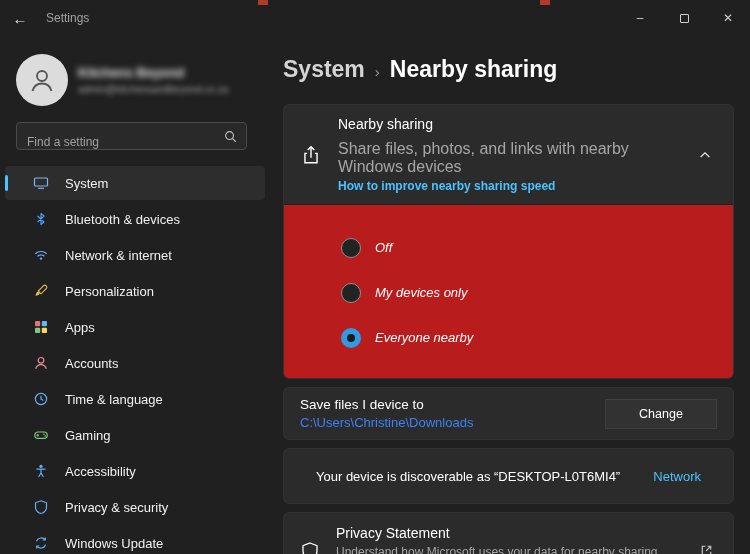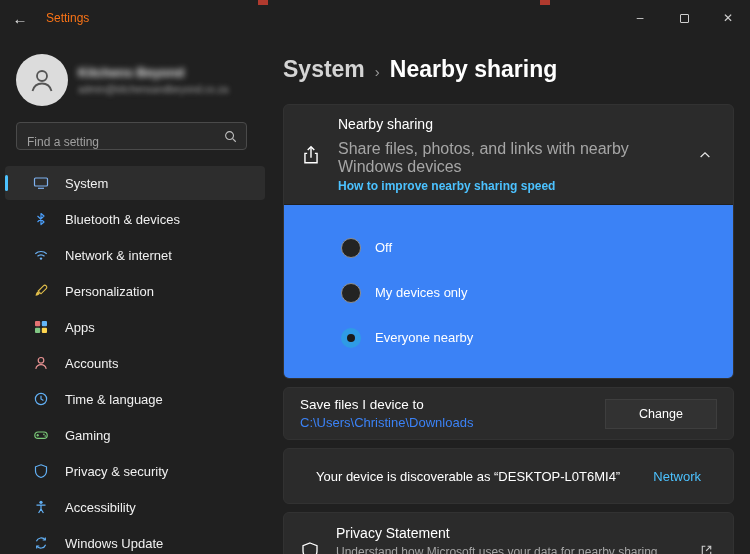--- a/index.html
+++ b/index.html
@@ -11,21 +11,21 @@
     font-family:"Liberation Sans", sans-serif;
     overflow:hidden;
     -webkit-user-select:none; user-select:none;
   }
   svg { display:block; }
 
   
   .titlebar { position:absolute; top:0; left:0; right:0; height:36px; display:flex; align-items:center; }
   .back-btn { width:40px; height:36px; display:flex; align-items:center; justify-content:center;
               font-size:15px; color:#e6e6e6; cursor:pointer; }
-  .tb-title { font-size:12px; color:#f97316; margin-left:6px; }
+  .tb-title { font-size:12px; color:#a3a3a3; margin-left:6px; }
   .tb-spacer { flex:1; }
   .tb-btn { width:44px; height:36px; display:flex; align-items:center; justify-content:center;
             color:#cfcfcf; font-size:12px; cursor:pointer; }
   .max-square { width:9px; height:9px; border:1px solid #cfcfcf; border-radius:1px; }
   .artifact { position:absolute; top:0; height:5px; width:10px; background:#b03a2e; }
   .artifact.a1 { left:258px; } .artifact.a2 { left:540px; }
 
   
   .sidebar { position:absolute; top:36px; left:0; width:272px; bottom:0; }
   .profile { display:flex; align-items:center; gap:10px; padding:18px 10px 16px 16px; cursor:pointer; }
@@ -58,21 +58,21 @@
   .cards { margin-top:18px; display:flex; flex-direction:column; gap:8px; }
   .card { background:#2b2b2b; border:1px solid #323232; border-radius:6px; overflow:hidden; }
 
   .exp-header { display:flex; align-items:center; gap:16px; padding:11px 14px 11px 16px; cursor:pointer; }
   .exp-icon { width:22px; height:22px; flex:0 0 auto; }
   .exp-text { flex:1; }
   .exp-title { font-size:14px; color:#ffffff; }
   .exp-desc { font-size:16px; color:#a6a6a6; margin-top:8px; }
   .exp-link { font-size:12px; font-weight:600; color:#4cc2ff; margin-top:3px; cursor:pointer; }
   .chev { width:28px; display:flex; justify-content:center; cursor:pointer; }
-  .exp-body { background:#3b82f6; border-top:1px solid #1f1f1f; padding:20px 16px 18px 57px; }
+  .exp-body { background:#b91c1c; border-top:1px solid #1f1f1f; padding:20px 16px 18px 57px;font-style:italic; }
   .radio-row { display:flex; align-items:center; gap:14px; height:45px; cursor:pointer; }
   .radio { width:20px; height:20px; border-radius:50%; border:1px solid #8f8f8f; background:#232323; flex:0 0 auto; }
   .radio.checked { border:0; background:#2f9be6; position:relative; }
   .radio.checked::after { content:""; position:absolute; left:6px; top:6px; width:8px; height:8px;
                           border-radius:50%; background:#1b1b1b; }
   .radio-label { font-size:13px; color:#ffffff; }
 
   .row-card { display:flex; align-items:center; padding:9px 16px; min-height:48px; }
   .row-text { flex:1; }
   .row-title { font-size:13.5px; color:#ffffff; }
@@ -203,31 +203,31 @@
         <rect x="1.8" y="5" width="12.4" height="6.4" rx="3.2" fill="none" stroke="#7ccb7a" stroke-width="1.2"></rect>
         <path d="M4.7 6.9 V9.5 M3.4 8.2 H6" stroke="#7ccb7a" stroke-width="1.1"></path>
         <circle cx="10.9" cy="7.4" r="0.8" fill="#7ccb7a"></circle>
         <circle cx="12.2" cy="9" r="0.8" fill="#7ccb7a"></circle>
       </svg>
       <span>Gaming</span>
     </div>
 
     <div class="nav-item">
       <svg class="nav-icon" viewBox="0 0 16 16">
-        <path d="M8 1.8 L13.5 3.8 V8 C13.5 11.5 11.2 13.6 8 14.5 C4.8 13.6 2.5 11.5 2.5 8 V3.8 Z" fill="none" stroke="#62b0f5" stroke-width="1.2"></path>
-      </svg>
-      <span>Privacy &amp; security</span>
-    </div>
-
-    <div class="nav-item">
-      <svg class="nav-icon" viewBox="0 0 16 16">
         <circle cx="8" cy="3.3" r="1.6" fill="#62b0f5"></circle>
         <path d="M3.5 6.2 H12.5 M8 6.2 V10 M8 10 L5.6 14 M8 10 L10.4 14" fill="none" stroke="#62b0f5" stroke-width="1.2"></path>
       </svg>
       <span>Accessibility</span>
+    </div>
+
+    <div class="nav-item">
+      <svg class="nav-icon" viewBox="0 0 16 16">
+        <path d="M8 1.8 L13.5 3.8 V8 C13.5 11.5 11.2 13.6 8 14.5 C4.8 13.6 2.5 11.5 2.5 8 V3.8 Z" fill="none" stroke="#62b0f5" stroke-width="1.2"></path>
+      </svg>
+      <span>Privacy &amp; security</span>
     </div>
 
     <div class="nav-item">
       <svg class="nav-icon" viewBox="0 0 16 16">
         <path d="M3.4 6.3 A5.2 5.2 0 0 1 12.3 4.8" fill="none" stroke="#62b0f5" stroke-width="1.2"></path>
         <path d="M12.3 2.4 V5 H9.7" fill="none" stroke="#62b0f5" stroke-width="1.2"></path>
         <path d="M12.6 9.7 A5.2 5.2 0 0 1 3.7 11.2" fill="none" stroke="#62b0f5" stroke-width="1.2"></path>
         <path d="M3.7 13.6 V11 H6.3" fill="none" stroke="#62b0f5" stroke-width="1.2"></path>
       </svg>
       <span>Windows Update</span>

